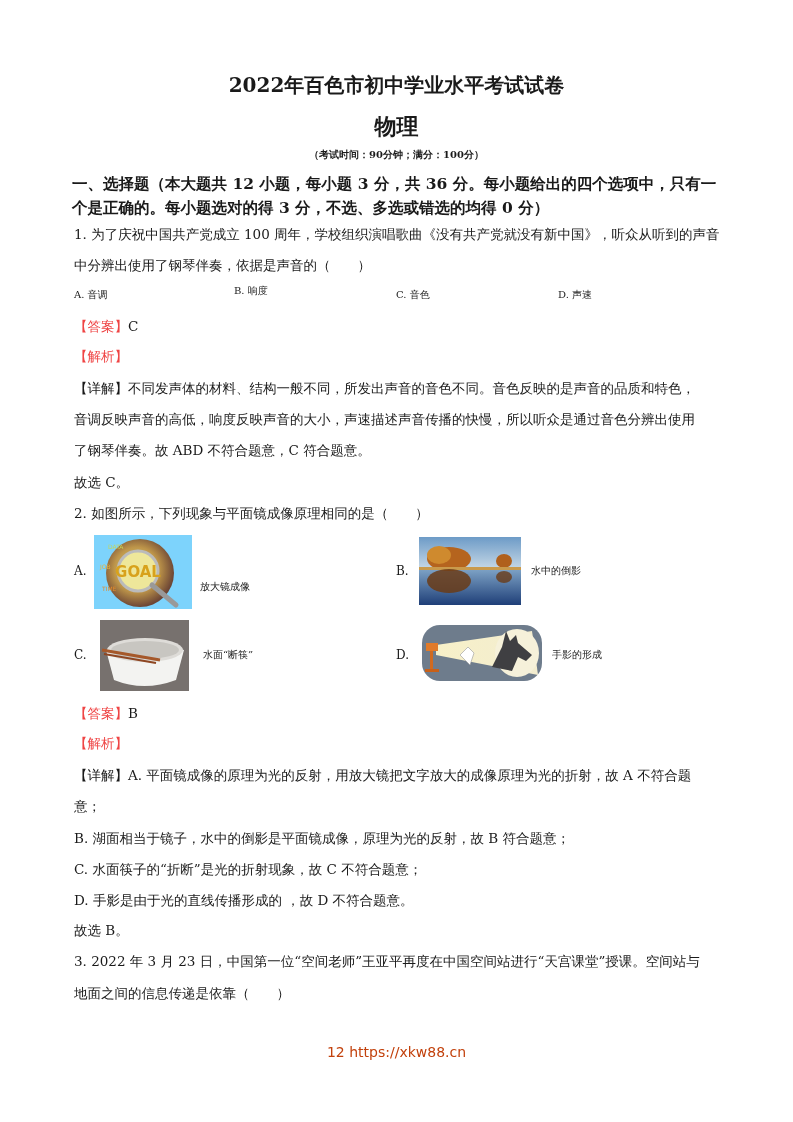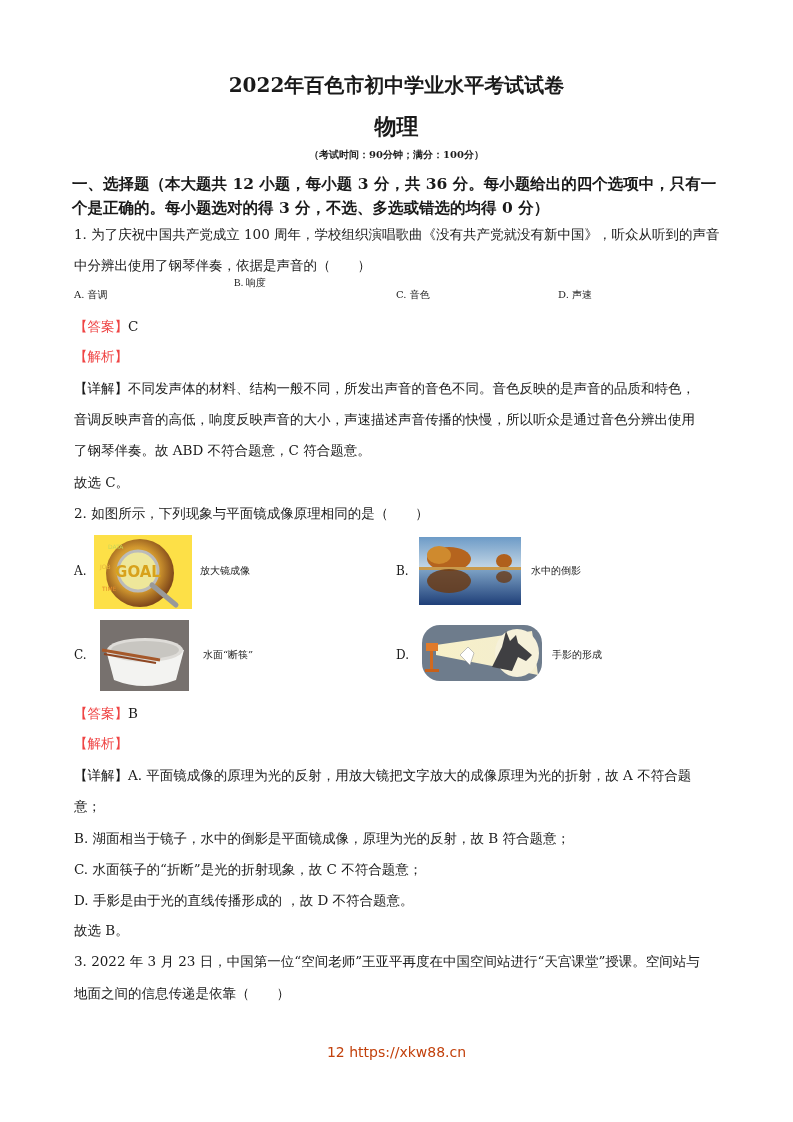--- a/index.html
+++ b/index.html
@@ -27,53 +27,53 @@
   <div class="title t2">物理</div>
   <div class="title t3">（考试时间：90分钟；满分：100分）</div>
 
   <div class="line bold" style="top:174px;left:72px;">一、选择题（本大题共 12 小题，每小题 3 分，共 36 分。每小题给出的四个选项中，只有一</div>
   <div class="line bold" style="top:198px;left:72px;">个是正确的。每小题选对的得 3 分，不选、多选或错选的均得 0 分）</div>
 
   <div class="line" style="top:226px;">1. 为了庆祝中国共产党成立 100 周年，学校组织演唱歌曲《没有共产党就没有新中国》，听众从听到的声音</div>
   <div class="line" style="top:257px;">中分辨出使用了钢琴伴奏，依据是声音的（　　）</div>
 
   <div class="opt" style="top:288px;left:74px;"><span>A.</span> <span>音调</span></div>
-  <div class="opt" style="top:276px;left:234px;font-family:Liberation Serif, serif;"><span>B.</span> <span>响度</span></div>
+  <div class="opt" style="top:284px;left:234px;"><span>B.</span> <span>响度</span></div>
   <div class="opt" style="top:288px;left:396px;"><span>C.</span> <span>音色</span></div>
   <div class="opt" style="top:288px;left:558px;"><span>D.</span> <span>声速</span></div>
 
   <div class="line" style="top:318px;"><span class="blue">【答案】</span><span>C</span></div>
   <div class="line blue" style="top:348px;">【解析】</div>
   <div class="line" style="top:411px;">音调反映声音的高低，响度反映声音的大小，声速描述声音传播的快慢，所以听众是通过音色分辨出使用</div>
   <div class="line" style="top:380px;"><span>【详解】</span><span>不同发声体的材料、结构一般不同，所发出声音的音色不同。音色反映的是声音的品质和特色，</span></div>
   <div class="line" style="top:442px;">了钢琴伴奏。故 ABD 不符合题意，C 符合题意。</div>
   <div class="line" style="top:474px;">故选 C。</div>
 
   <div class="line" style="top:505px;">2. 如图所示，下列现象与平面镜成像原理相同的是（　　）</div>
 
   <div class="opt" style="top:564px;left:74px;font-size:12px;">A.</div>
-  <div class="imgbox" style="top:535px;left:94px;width:98px;height:74px;background:#fde047;text-decoration:underline;">
+  <div class="imgbox" style="top:535px;left:94px;width:98px;height:74px;background:#7dd3fc;text-decoration:underline;">
     <svg width="98" height="74" viewBox="0 0 98 74">
       <defs>
         <radialGradient id="gA" cx="45%" cy="45%" r="55%">
           <stop offset="0%" stop-color="#f2e36a"></stop>
           <stop offset="60%" stop-color="#c98a2a"></stop>
           <stop offset="100%" stop-color="#6a2d12"></stop>
         </radialGradient>
       </defs>
       <circle cx="46" cy="38" r="34" fill="url(#gA)" opacity="0.85"></circle>
       <circle cx="44" cy="36" r="20" fill="#eee79a" stroke="#bbb" stroke-width="3"></circle>
       <text x="44" y="42" font-size="15" font-weight="bold" text-anchor="middle" fill="#d8a21c" font-family="DejaVu Sans, sans-serif">GOAL</text>
       <line x1="58" y1="50" x2="82" y2="70" stroke="#999" stroke-width="5" stroke-linecap="round"></line>
       <text x="14" y="14" font-size="6" fill="#c7d65a" font-family="DejaVu Sans, sans-serif">DATA</text>
       <text x="6" y="34" font-size="6" fill="#e6b23c" font-family="DejaVu Sans, sans-serif">JOB</text>
       <text x="8" y="56" font-size="6" fill="#e28a2a" font-family="DejaVu Sans, sans-serif">TIME</text>
     </svg>
   </div>
-  <div class="opt" style="top:564px;left:200px;">放大镜成像</div>
+  <div class="opt" style="top:580px;left:200px;">放大镜成像</div>
 
   <div class="opt" style="top:564px;left:396px;font-size:12px;">B.</div>
   <div class="imgbox" style="top:537px;left:419px;width:102px;height:68px;">
     <svg width="102" height="68" viewBox="0 0 102 68">
       <defs>
         <linearGradient id="sky" x1="0" y1="0" x2="0" y2="1">
           <stop offset="0%" stop-color="#6d9bc7"></stop>
           <stop offset="100%" stop-color="#c6d8e6"></stop>
         </linearGradient>
         <linearGradient id="water" x1="0" y1="0" x2="0" y2="1">

